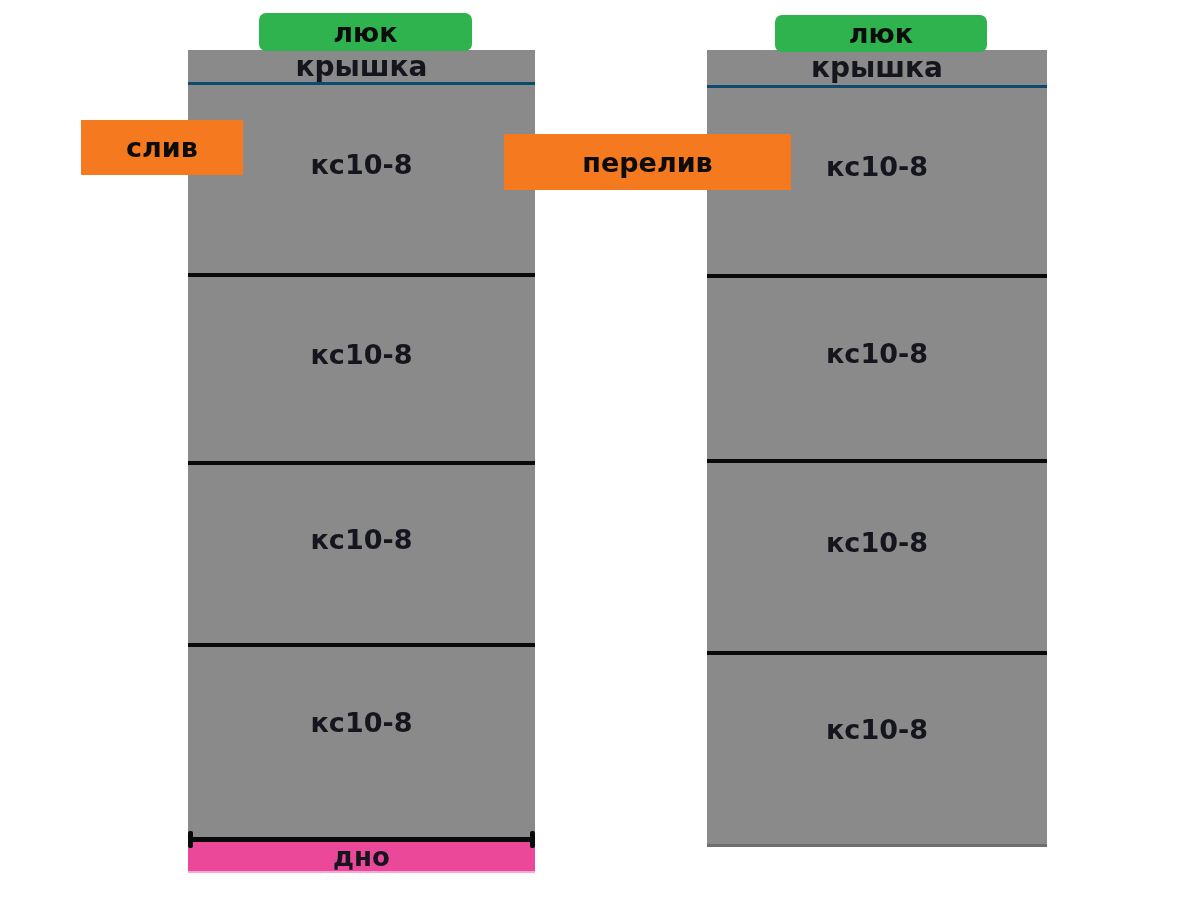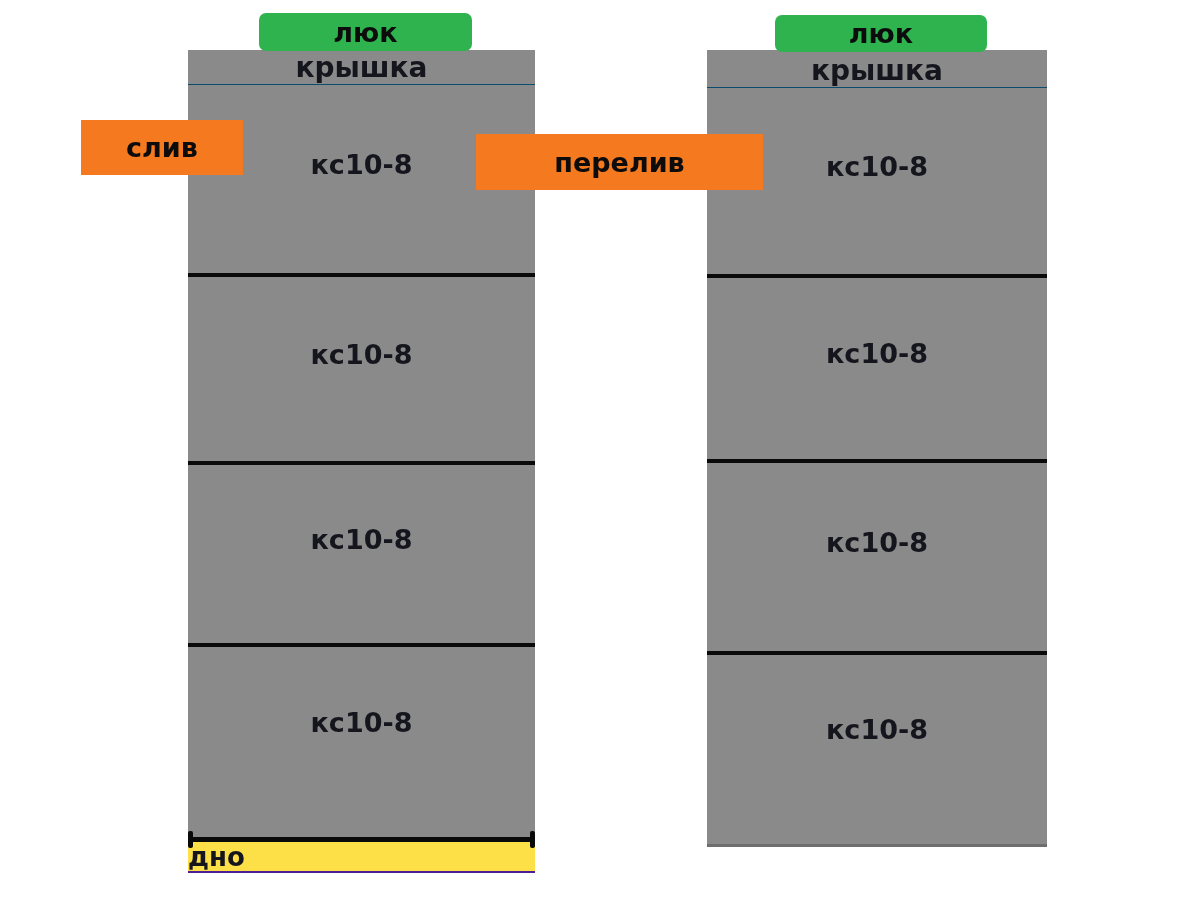--- a/index.html
+++ b/index.html
@@ -17,22 +17,22 @@
   .well {
     position: absolute;
     top: 50px;
   }
   .well, .well * { box-sizing: border-box; }
   .well-left  { left: 188px; width: 347px; }
   .well-right { left: 707px; width: 340px; }
 
   .cover {
     background: #8a8a8a;
-    border-bottom: 1px solid #0c4a6e;
-    display: flex; align-items: flex-end; justify-content: center;
+    border-bottom: 3px solid #0c4a6e;
+    display: flex; align-items: center; justify-content: center;
     font-weight: bold; font-size: 28px; color: #15151d;
   }
   .well-left  .cover { height: 35px; }
   .well-right .cover { height: 38px; }
 
   .ring {
     background: #8a8a8a;
     display: flex; align-items: center; justify-content: center;
     padding-bottom: 30px;
     font-weight: bold; font-size: 27px; color: #15151d;
@@ -59,43 +59,43 @@
     width: 5px; height: 17px;
     background: #0a0a0a;
     border-radius: 2px;
     top: -6px;
   }
   .dim-line .tick-left  { left: 0; }
   .dim-line .tick-right { right: 0; }
 
   .bottom-strip {
     height: 31px;
-    background: #fde047;
-    border-bottom: 2px solid #4c1d95;
-    display: flex; align-items: center; justify-content: flex-start;
+    background: #ec4899;
+    border-bottom: 2px solid #f9a8d4;
+    display: flex; align-items: center; justify-content: center;
     font-weight: bold; font-size: 26px; color: #15151d;
   }
 
   .manhole {
     position: absolute;
     background: #2eb34f;
     display: flex; align-items: center; justify-content: center;
     font-weight: bold; font-size: 27px; color: #0c0c0c; border-radius: 7px;
   }
   .manhole-left  { left: 259px; top: 13px; width: 213px; height: 38px; }
   .manhole-right { left: 775px; top: 15px; width: 212px; height: 37px; }
 
   .pipe-tag {
     position: absolute;
     background: #f4791f;
     display: flex; align-items: center; justify-content: center;
     font-weight: bold; font-size: 27px; color: #0c0c0c;
   }
   .tag-drain    { left: 81px;  top: 120px; width: 162px; height: 55px; }
-  .tag-overflow { left: 476px; top: 134px; width: 287px; height: 56px; }
+  .tag-overflow { left: 504px; top: 134px; width: 287px; height: 56px; }
 </style>
 </head>
 <body>
 
 <div class="stage">
 
   <div class="well well-left">
     <div class="cover">
       <span>крышка</span>
     </div>

